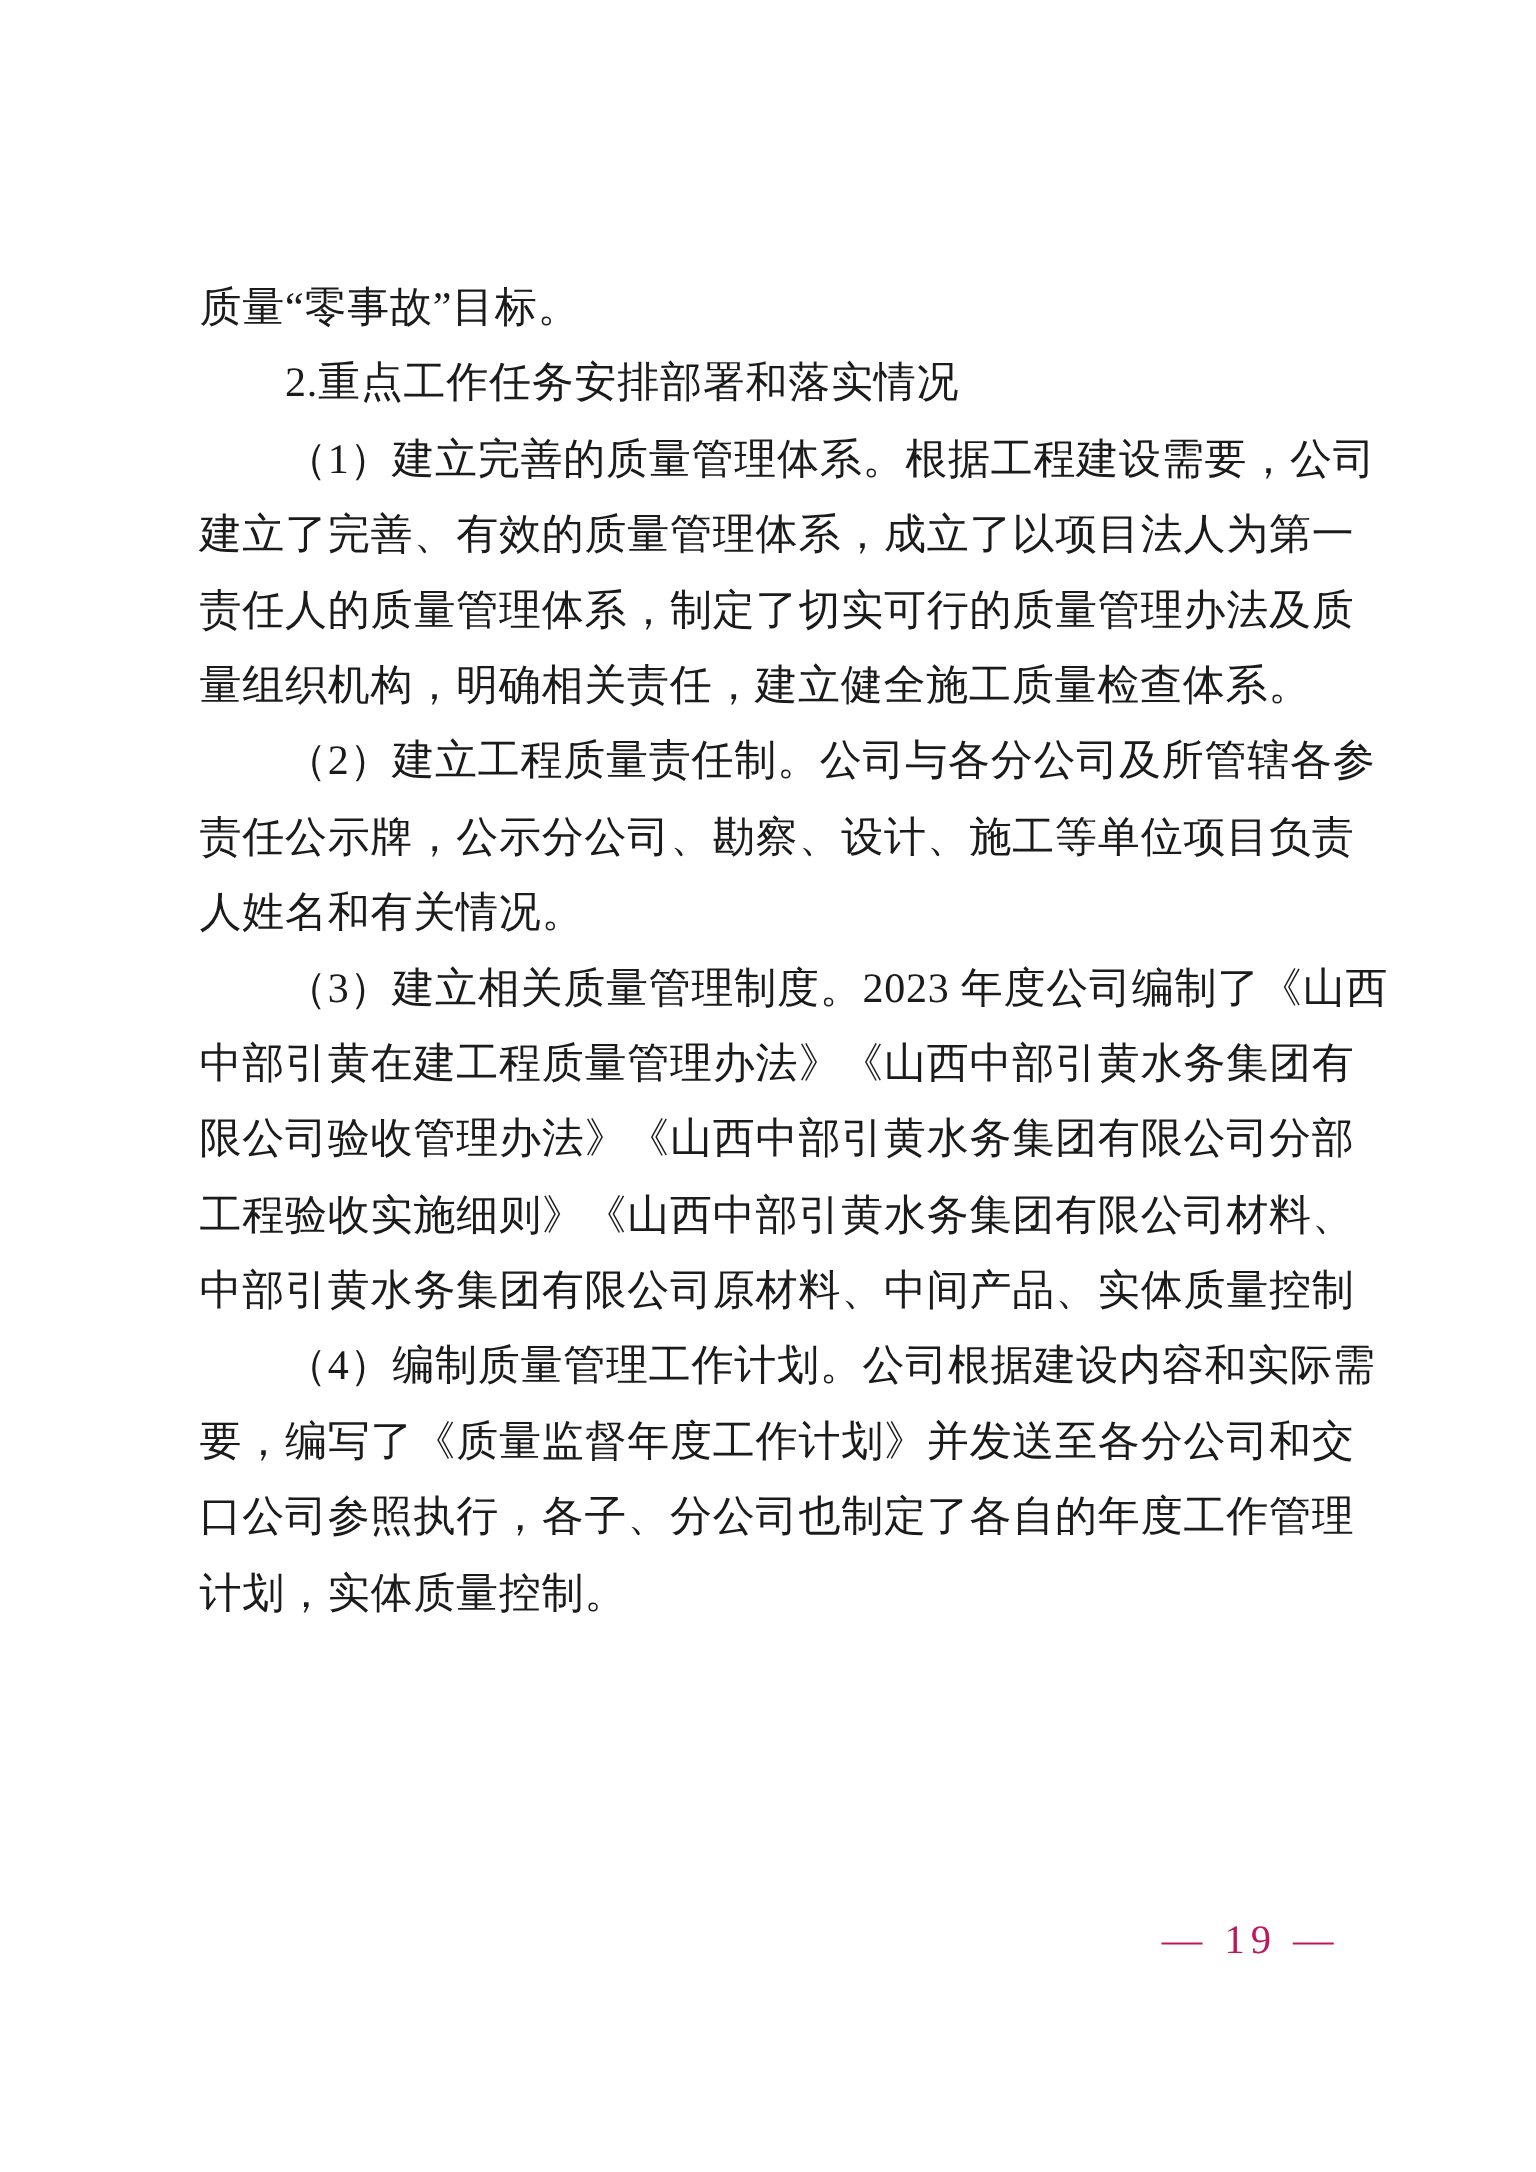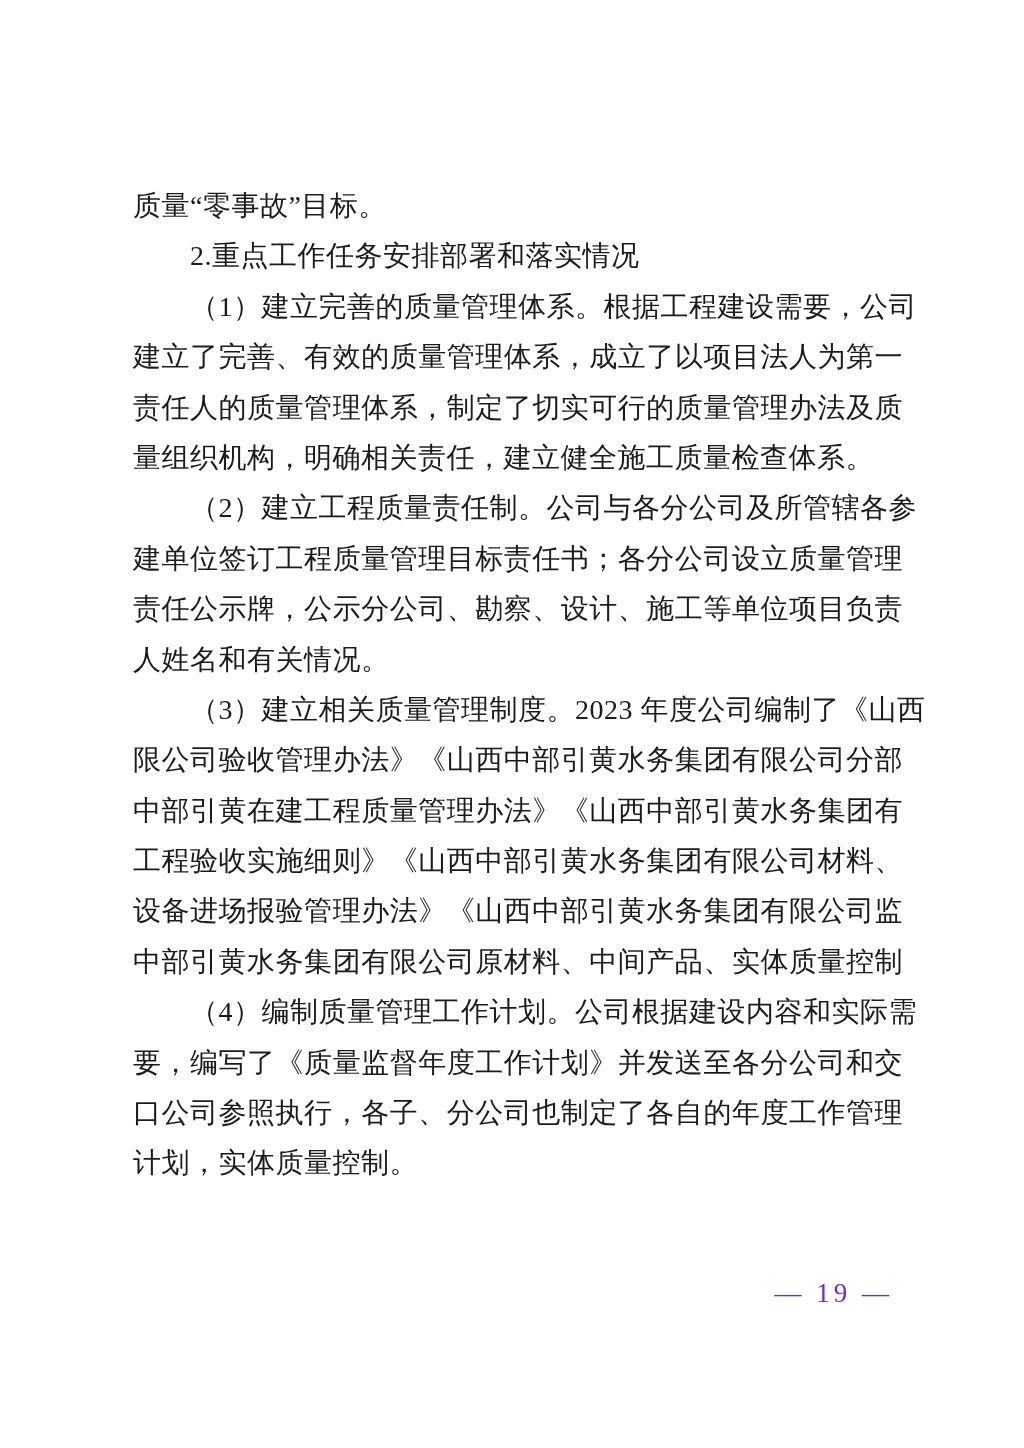--- a/index.html
+++ b/index.html
@@ -46,44 +46,42 @@
   .line.indent {
     padding-left: 57px;
   }
   .footer {
     position: absolute;
     top: 1276px;
     right: 131px;
     font-size: 27px;
     line-height: 34px;
     letter-spacing: 4px;
-    color: #6d28d9;
+    color: #be185d;
     text-align: center;
   }
 </style>
 </head>
 <body>
 
 <div class="page">
   <div class="content">
     <div class="line left">质量“零事故”目标。</div>
     <div class="line left indent">2.重点工作任务安排部署和落实情况</div>
     <div class="line indent">（1）建立完善的质量管理体系。根据工程建设需要，公司</div>
     <div class="line">建立了完善、有效的质量管理体系，成立了以项目法人为第一</div>
     <div class="line">责任人的质量管理体系，制定了切实可行的质量管理办法及质</div>
     <div class="line left">量组织机构，明确相关责任，建立健全施工质量检查体系。</div>
     <div class="line indent">（2）建立工程质量责任制。公司与各分公司及所管辖各参</div>
-    <div class="line">建单位签订工程质量管理目标责任书；各分公司设立质量管理</div>
     <div class="line">责任公示牌，公示分公司、勘察、设计、施工等单位项目负责</div>
     <div class="line left">人姓名和有关情况。</div>
     <div class="line indent">（3）建立相关质量管理制度。2023 年度公司编制了《山西</div>
+    <div class="line">中部引黄在建工程质量管理办法》《山西中部引黄水务集团有</div>
     <div class="line">限公司验收管理办法》《山西中部引黄水务集团有限公司分部</div>
-    <div class="line">中部引黄在建工程质量管理办法》《山西中部引黄水务集团有</div>
     <div class="line">工程验收实施细则》《山西中部引黄水务集团有限公司材料、</div>
-    <div class="line">设备进场报验管理办法》《山西中部引黄水务集团有限公司监</div>
     <div class="line">中部引黄水务集团有限公司原材料、中间产品、实体质量控制</div>
     <div class="line indent">（4）编制质量管理工作计划。公司根据建设内容和实际需</div>
     <div class="line">要，编写了《质量监督年度工作计划》并发送至各分公司和交</div>
     <div class="line">口公司参照执行，各子、分公司也制定了各自的年度工作管理</div>
     <div class="line left">计划，实体质量控制。</div>
   </div>
 
   <div class="footer">— 19 —</div>
 </div>
 

